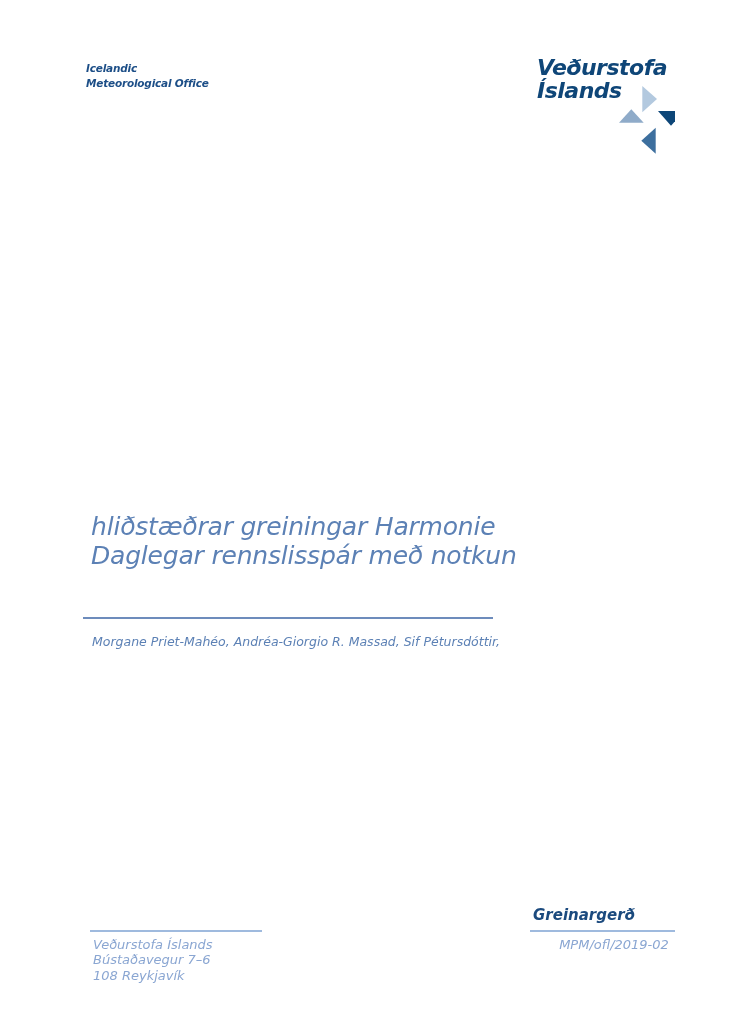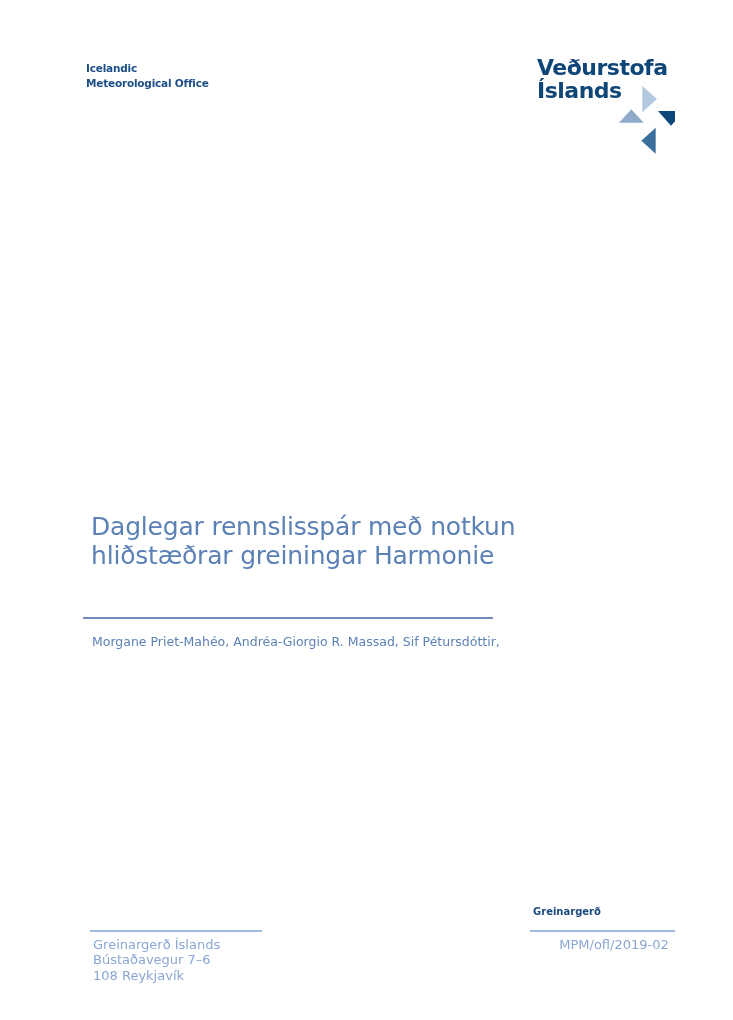--- a/index.html
+++ b/index.html
@@ -7,20 +7,21 @@
     padding: 0;
     background: #ffffff;
   }
   .page {
     position: relative;
     width: 675px;
     height: 1020px;
     background: #ffffff;
     overflow: hidden;
     font-family: "DejaVu Sans", "Liberation Sans", sans-serif;
+    font-style: italic;
   }
 
   
   .office-name {
     position: absolute;
     left: 86px;
     top: 61px;
     color: #1c4e87;
     font-size: 10.5px;
     font-weight: 600;
@@ -89,21 +90,21 @@
   }
   .footer-col .inner { padding-left: 3px; }
   .col-address { left: 90px;  width: 172px; }
   .col-contact { left: 306px; width: 178px; }
   .col-report  { left: 530px; width: 165px; text-align: center; }
   .report-label {
     position: absolute;
     left: 533px;
     top: 906px;
     color: #1b4a7e;
-    font-size: 10px;
+    font-size: 15px;
     font-weight: bold;
   }
 </style>
 </head>
 <body>
 
 <div class="page">
 
   <div class="office-name">
     <div>Icelandic</div>
@@ -117,33 +118,33 @@
     </div>
     <svg class="pinwheel" viewBox="0 0 66 68">
       <polygon points="23.3,0 23.3,26.3 38,13" fill="#b3c9df"></polygon>
       <polygon points="39,25 65.3,25 52,39.7" fill="#0d4678"></polygon>
       <polygon points="0,36.7 24.7,36.7 12.3,23.3" fill="#8fabc9"></polygon>
       <polygon points="36.7,41.7 36.7,67.7 22.3,54.7" fill="#3d6f9e"></polygon>
     </svg>
   </div>
 
   <div class="title">
+    <div>hliðstæðrar greiningar Harmonie</div>
     <div>Daglegar rennslisspár með notkun</div>
-    <div>hliðstæðrar greiningar Harmonie</div>
   </div>
 
   <div class="title-rule"></div>
 
   <div class="authors">
     <div>Morgane Priet-Mahéo, Andréa-Giorgio R. Massad, Sif Pétursdóttir,</div>
   </div>
 
   <div class="footer-col col-address">
     <div class="inner">
-      <div>Greinargerð Íslands</div>
+      <div>Veðurstofa Íslands</div>
       <div>Bústaðavegur 7–6</div>
       <div>108 Reykjavík</div>
     </div>
   </div>
 
 
   <div class="report-label">Greinargerð</div>
 
   <div class="footer-col col-report">
     <div class="inner">

